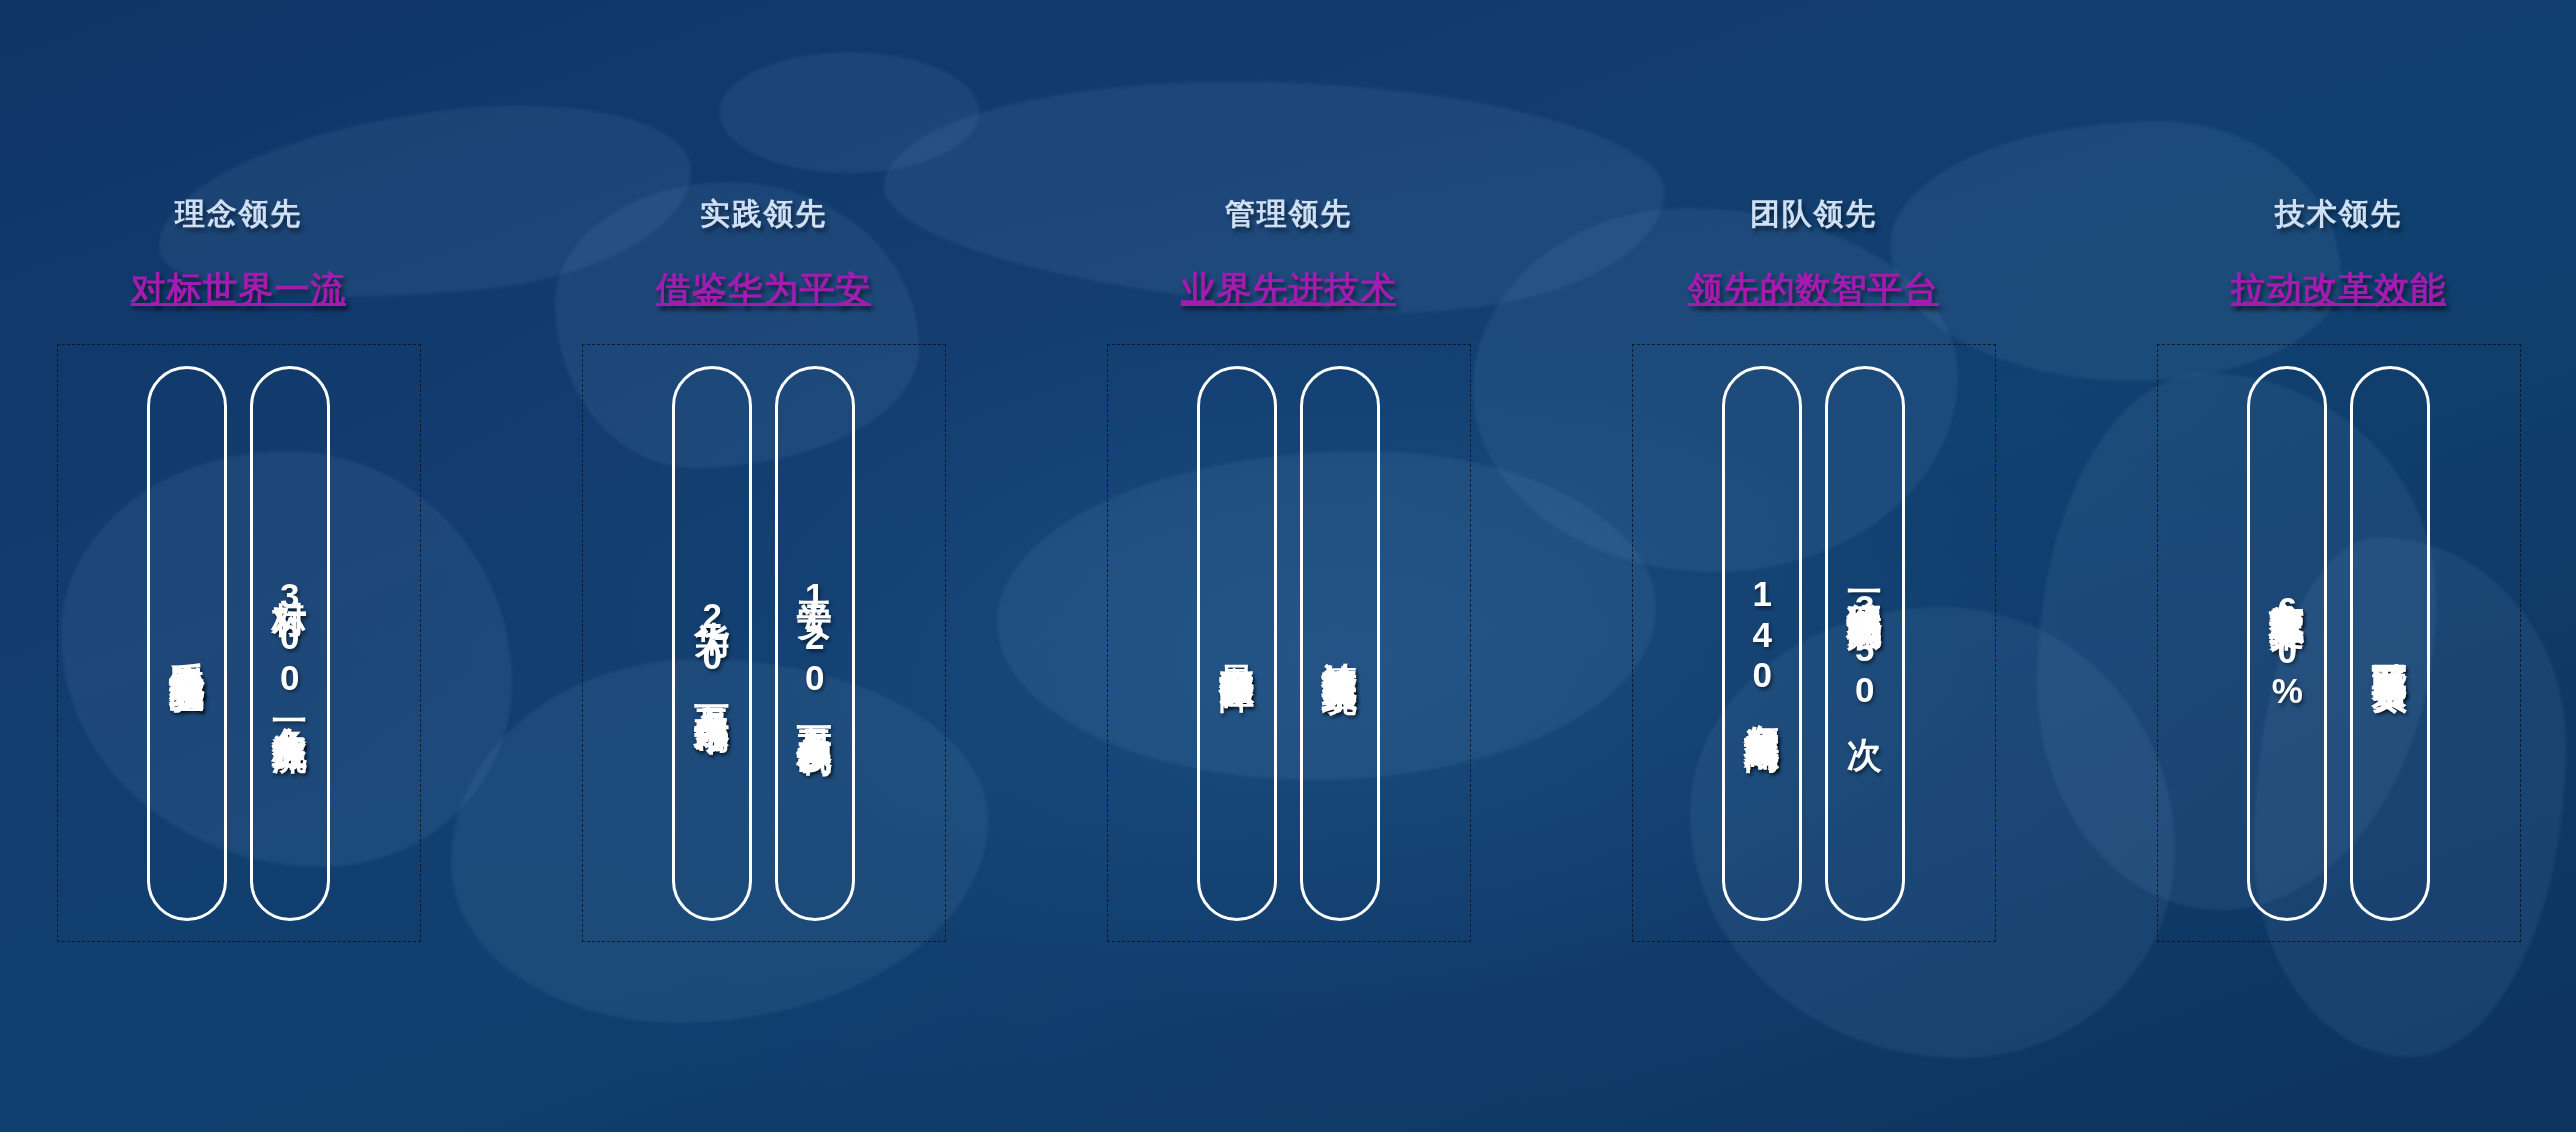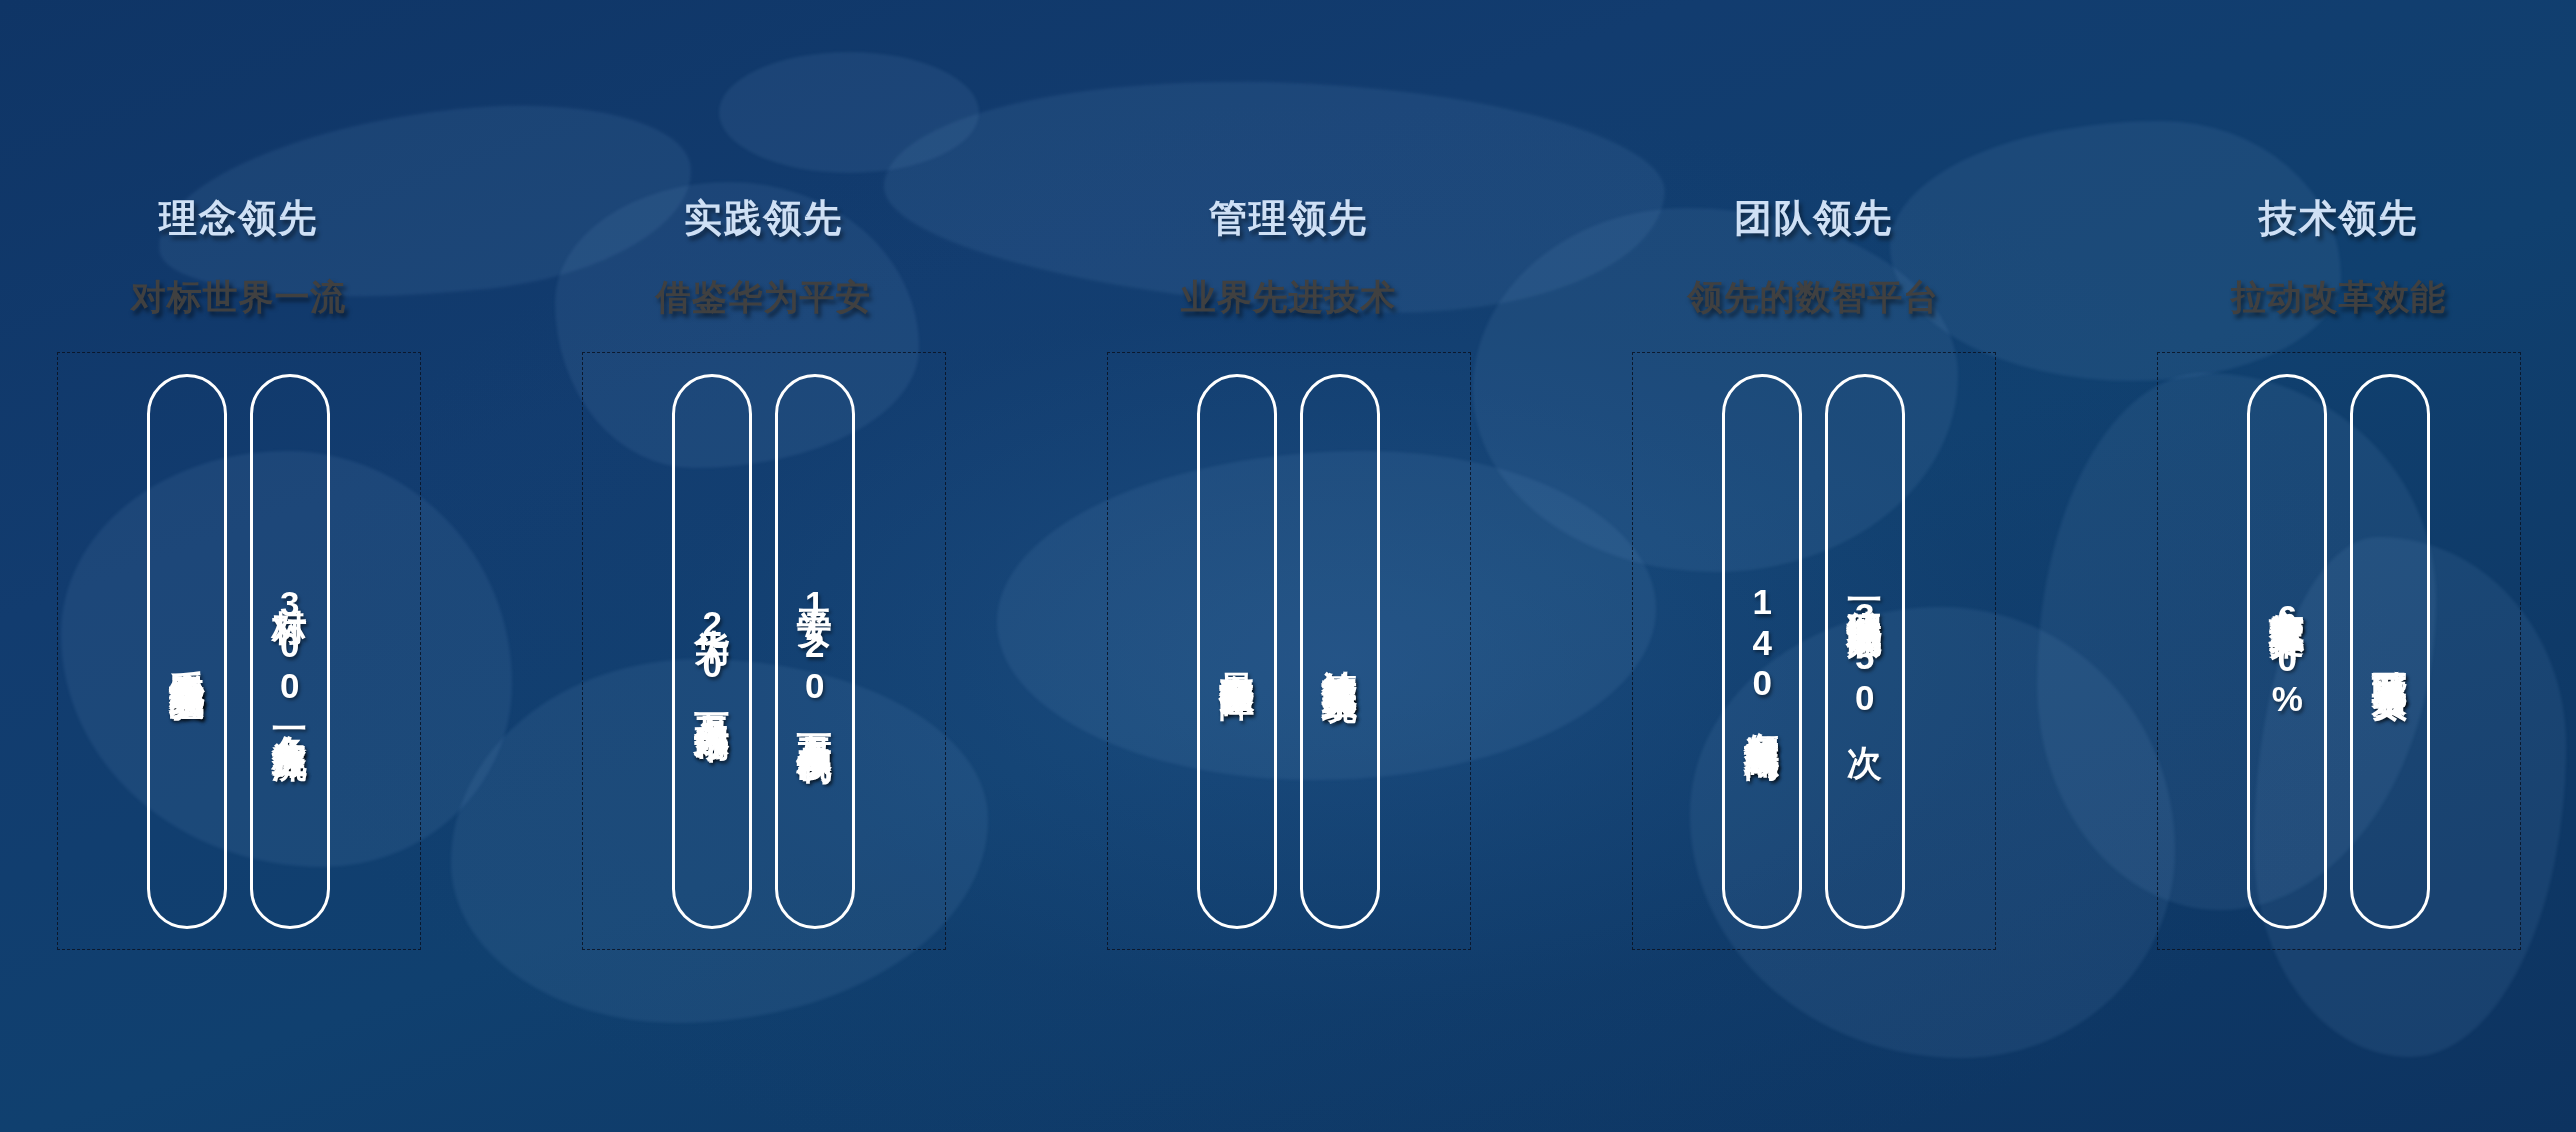--- a/index.html
+++ b/index.html
@@ -49,35 +49,36 @@
     width:2507px; height:919px;
     display:flex;
     justify-content:space-between;
     align-items:flex-start;
   }
 
   .col { width:407px; display:flex; flex-direction:column; align-items:center; }
 
   .col-head {
     color:#cfe0f5;
-    font-size:38px;
+    font-size:30px;
     font-weight:700;
     letter-spacing:1.7px;
     text-shadow: 2.6px 3.5px 4.3px rgba(0,0,0,0.45);
     line-height:1;
     margin-bottom:42px;
   }
   .col-sub {
-    color:#404040;
+    color:#a21caf;
     font-size:35px;
     font-weight:700;
     letter-spacing:0.9px;
     text-shadow: 2.6px 3.5px 4.3px rgba(0,0,0,0.5);
     line-height:1;
     margin-bottom:38px;
+    text-decoration:underline;
   }
 
   .dashed-box {
     border:1.7px dashed rgba(10,18,34,0.85);
     width:364px;
     height:598px;
     display:flex;
     justify-content:center;
     align-items:center;
     gap:22.5px;

